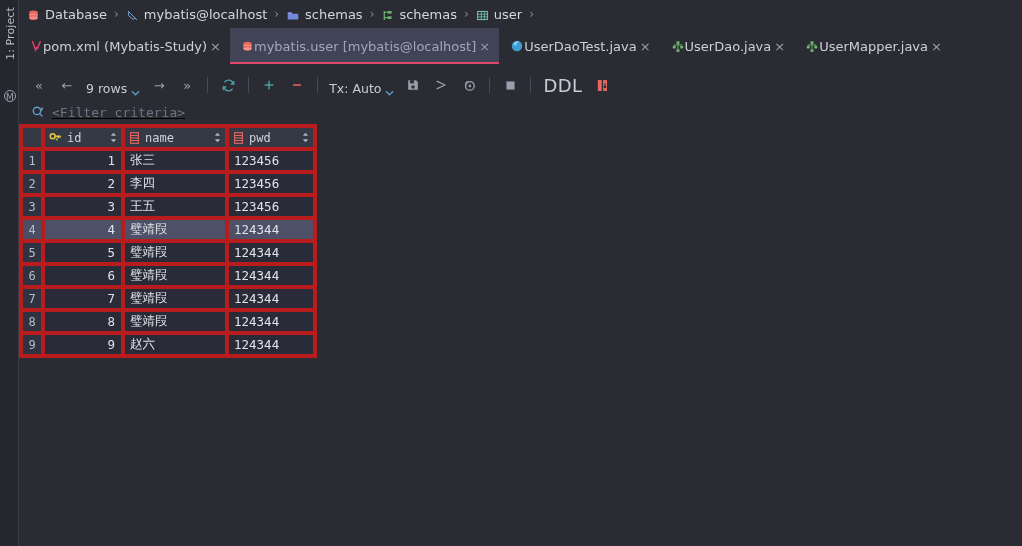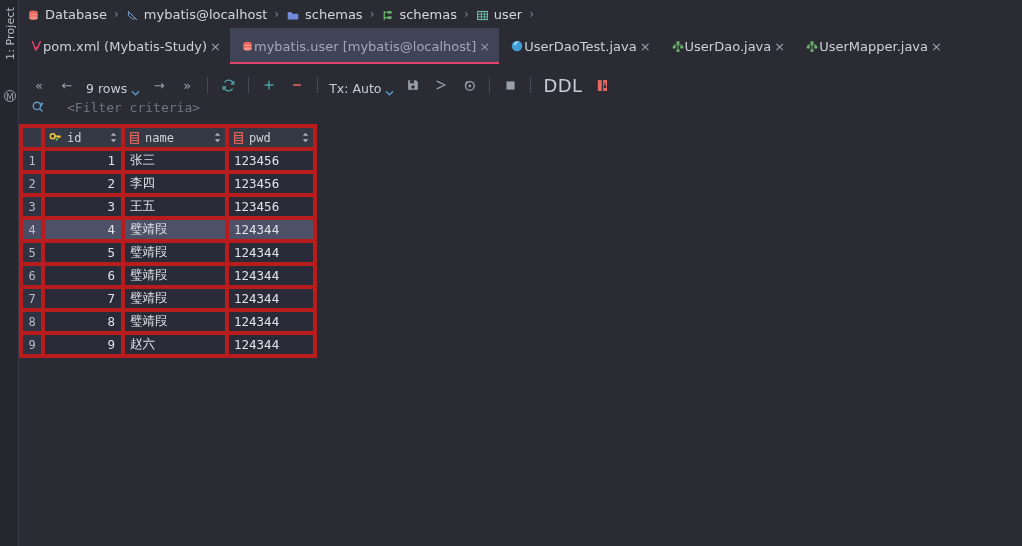--- a/index.html
+++ b/index.html
@@ -134,24 +134,25 @@
   .ddl-label {
     color: #c8ccd4; font-size: 18px;
     letter-spacing: 0.4px; padding: 0 6px;
   }
 
   
   .filterbar {
     position: absolute; left: 19px; top: 100px;
     width: 1003px; height: 24px;
     background: #2b2b33;
-    display: flex; align-items: flex-start;
+    display: flex; align-items: center;
     padding-left: 12px;
     box-sizing: border-box;
-    gap: 22px;
+    gap: 7px;
+    text-decoration: underline;
   }
   .filter-placeholder {
     color: #6e7582; font-size: 13px;
     font-family: "DejaVu Sans Mono", "Liberation Mono", monospace;
   }
 
   
   .grid-wrap {
     position: absolute; left: 19px; top: 124px;
     width: 1003px; height: 422px;

